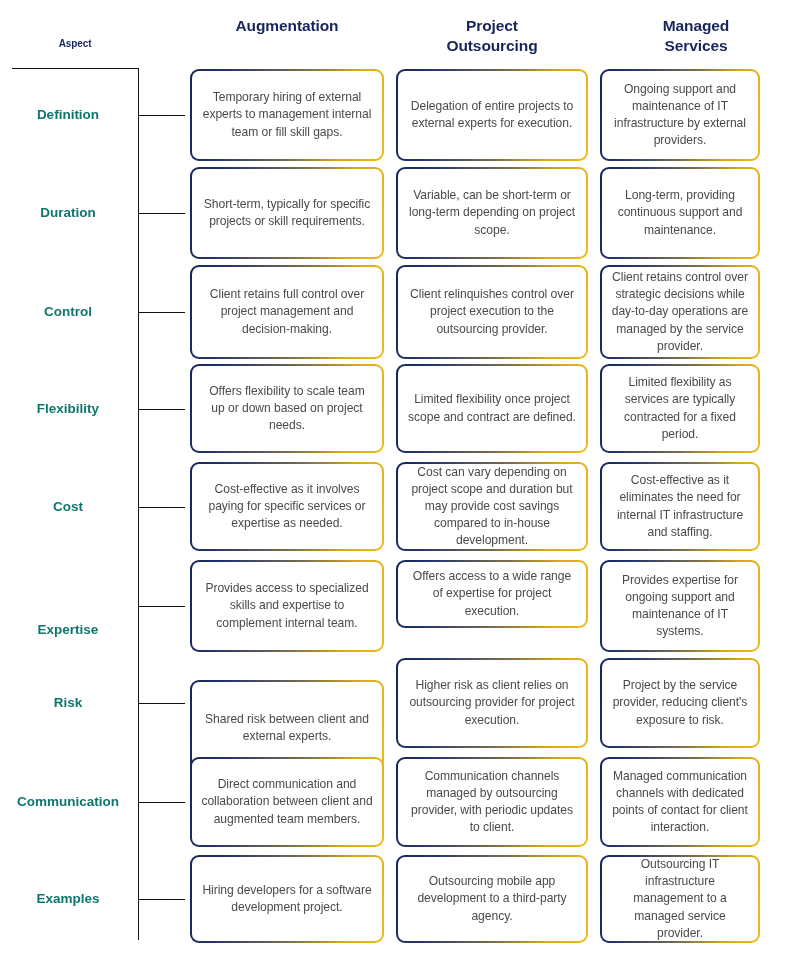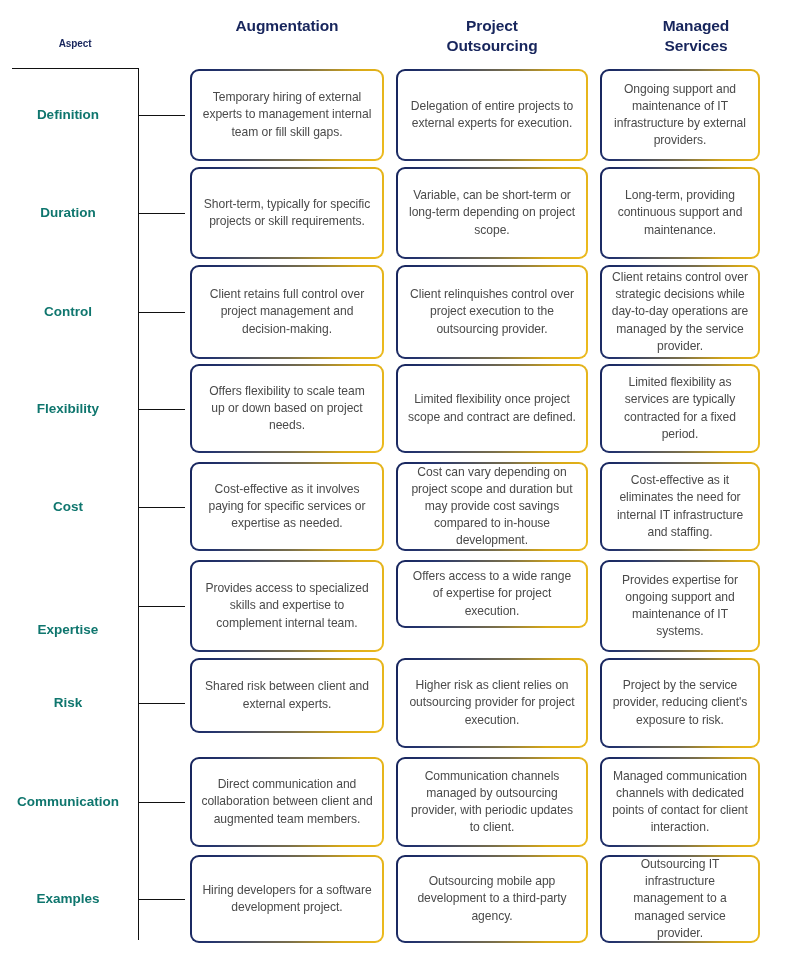--- a/index.html
+++ b/index.html
@@ -246,21 +246,21 @@
           <div class="card-text">Offers access to a wide range of expertise for project execution.</div>
         </div>
       </div>
       <div class="card col3" style="top: 560px; height: 92px;">
         <div class="card-inner">
           <div class="card-text">Provides expertise for ongoing support and maintenance of IT systems.</div>
         </div>
       </div>
       <div class="tree-stub" style="top: 703px;"></div>
       <div class="aspect-label" style="top: 703px;">Risk</div>
-      <div class="card col1" style="top: 658px; height: 75px;">
+      <div class="card col1" style="top: 680px; height: 96px;">
         <div class="card-inner">
           <div class="card-text">Shared risk between client and external experts.</div>
         </div>
       </div>
       <div class="card col2" style="top: 658px; height: 90px;">
         <div class="card-inner">
           <div class="card-text">Higher risk as client relies on outsourcing provider for project execution.</div>
         </div>
       </div>
       <div class="card col3" style="top: 658px; height: 90px;">

